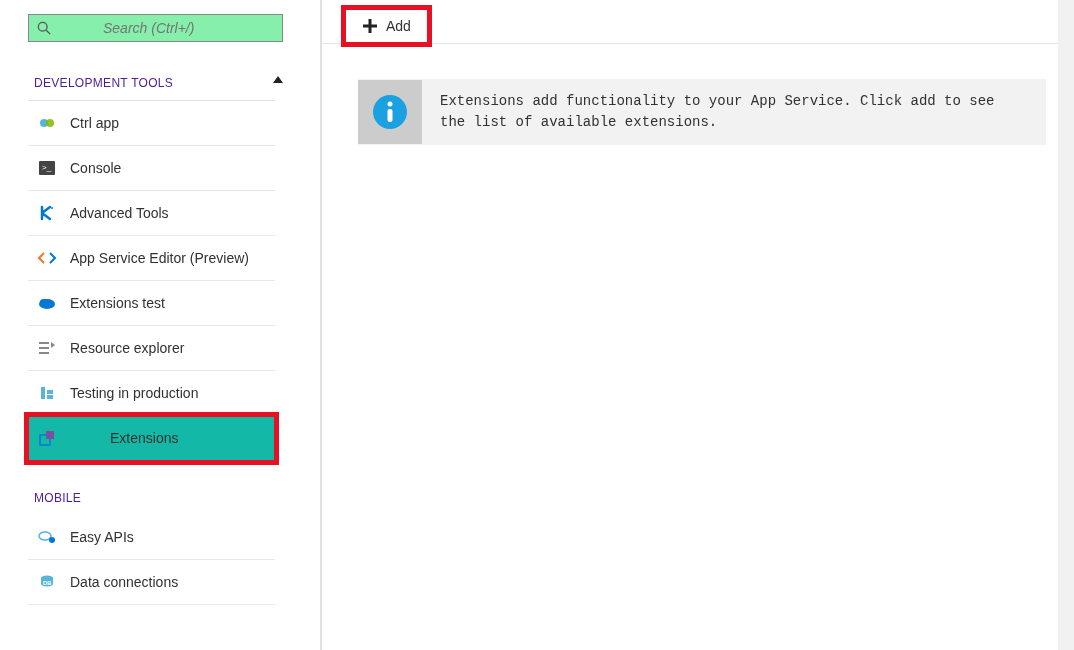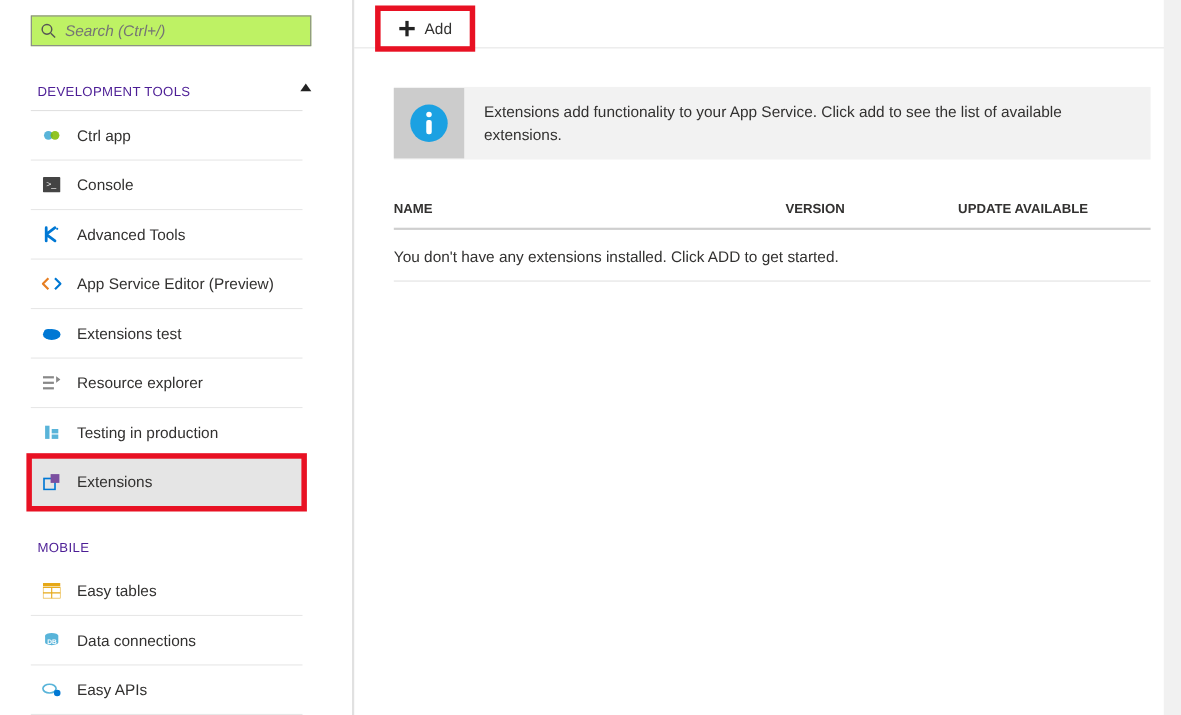--- a/index.html
+++ b/index.html
@@ -23,21 +23,22 @@
     }
     .search-box {
       margin-top: 14px;
       margin-bottom: 4px;
       width: 255px;
       height: 28px;
       border: 1px solid #888;
       display: flex;
       align-items: center;
       padding: 0 8px;
-      background: #bef264;
+      background: #86efac;
+      gap: 44px;
     }
     .search-box svg { flex-shrink: 0; }
     .search-input {
       border: none;
       outline: none;
       font-style: italic;
       font-size: 14px;
       color: #767676;
       margin-left: 8px;
       width: 100%;
@@ -66,25 +67,26 @@
       height: 45px;
       border-bottom: 1px solid #e7e7e7;
       display: flex;
       align-items: center;
       padding-left: 10px;
       cursor: pointer;
       color: #323130;
       font-size: 14px;
     }
     .nav-item.selected {
-      background: #e5e5e5;
+      background: #14b8a6;
       outline: 5px solid #e81123;
       outline-offset: -1px;
       position: relative;
       z-index: 2;
+      gap: 40px;
     }
     .nav-icon {
       width: 18px;
       height: 18px;
       margin-right: 14px;
       display: inline-flex;
       align-items: center;
       justify-content: center;
       flex-shrink: 0;
     }
@@ -133,20 +135,21 @@
       display: flex;
       align-items: center;
       justify-content: center;
       flex-shrink: 0;
     }
     .info-text {
       padding: 12px 18px;
       font-size: 14px;
       color: #323130;
       line-height: 1.5;
+      font-family: Liberation Mono, monospace;
     }
     .table {
       margin: 38px 28px 0 36px;
     }
     .thead {
       display: flex;
       border-bottom: 2px solid #cfcfcf;
       padding-bottom: 10px;
       font-size: 12px;
       font-weight: 600;
@@ -263,47 +266,36 @@
       <span>Extensions</span>
     </li>
   </ul>
 
   <div class="section-header" style="border-bottom:none;">
     <span>MOBILE</span>
   </div>
   <ul class="nav-list">
     <li class="nav-item">
       <span class="nav-icon">
-        <svg width="16" height="14" viewBox="0 0 16 14">
-            <rect width="16" height="3" fill="#e6a817"></rect>
-            <rect y="4" width="16" height="10" fill="#fff" stroke="#e6a817"></rect>
-            <line x1="8" y1="4" x2="8" y2="14" stroke="#e6a817"></line>
-            <line x1="0" y1="9" x2="16" y2="9" stroke="#e6a817"></line>
-          </svg>
-      </span>
-      <span>Easy tables</span>
+        <svg width="18" height="14" viewBox="0 0 18 14">
+            <ellipse cx="7" cy="6" rx="6" ry="4" fill="none" stroke="#59b4d9" stroke-width="1.5"></ellipse>
+            <circle cx="14" cy="10" r="3" fill="#0078d4"></circle>
+          </svg>
+      </span>
+      <span>Easy APIs</span>
     </li>
     <li class="nav-item">
       <span class="nav-icon">
         <svg width="16" height="16" viewBox="0 0 16 16">
             <ellipse cx="8" cy="4" rx="6" ry="2.5" fill="#59b4d9"></ellipse>
             <path d="M2 4 v6 a6 2.5 0 0 0 12 0 v-6" fill="#59b4d9"></path>
             <text x="4" y="11" fill="#fff" font-size="6" font-weight="bold">DB</text>
           </svg>
       </span>
       <span>Data connections</span>
-    </li>
-    <li class="nav-item">
-      <span class="nav-icon">
-        <svg width="18" height="14" viewBox="0 0 18 14">
-            <ellipse cx="7" cy="6" rx="6" ry="4" fill="none" stroke="#59b4d9" stroke-width="1.5"></ellipse>
-            <circle cx="14" cy="10" r="3" fill="#0078d4"></circle>
-          </svg>
-      </span>
-      <span>Easy APIs</span>
     </li>
   </ul>
 </div>
 
 <div class="divider-vert"></div>
 
 <div class="main">
   <div class="toolbar">
     <button class="add-button">
       <svg width="16" height="16" viewBox="0 0 16 16">
@@ -318,23 +310,15 @@
     <div class="info-icon-box">
       <svg width="36" height="36" viewBox="0 0 36 36">
           <circle cx="18" cy="18" r="17" fill="#1ba1e2"></circle>
           <circle cx="18" cy="10" r="2.5" fill="#fff"></circle>
           <rect x="15.5" y="15" width="5" height="13" rx="2" fill="#fff"></rect>
         </svg>
     </div>
     <div class="info-text">Extensions add functionality to your App Service. Click add to see the list of available extensions.</div>
   </div>
 
-  <div class="table">
-    <div class="thead">
-      <div class="th-name">NAME</div>
-      <div class="th-version">VERSION</div>
-      <div class="th-update">UPDATE AVAILABLE</div>
-    </div>
-    <div class="empty-row">You don't have any extensions installed. Click ADD to get started.</div>
-  </div>
 
   <div class="scrollbar-right"></div>
 </div>
 
 </body></html>

